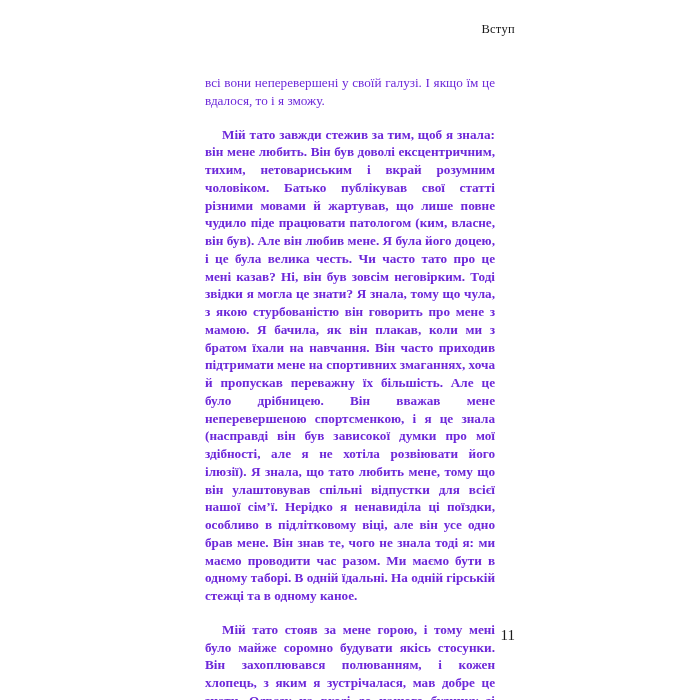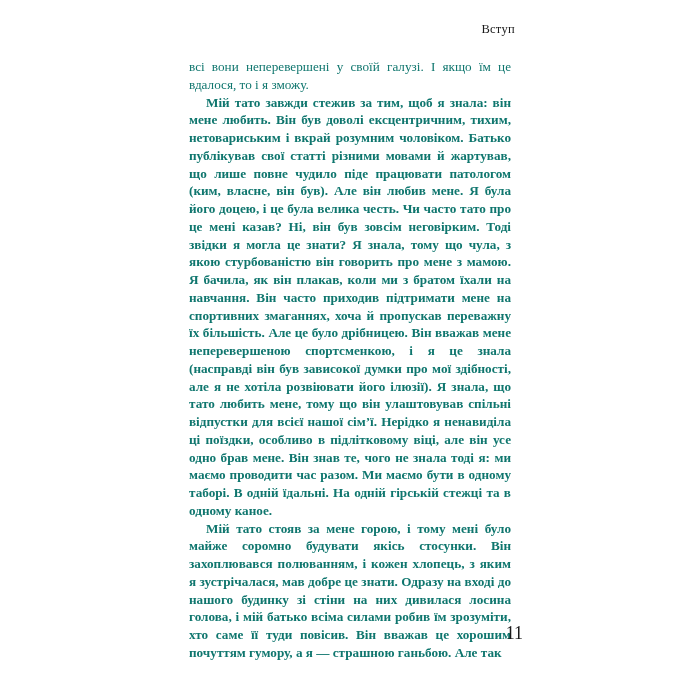--- a/index.html
+++ b/index.html
@@ -29,37 +29,37 @@
     letter-spacing: 0.3px;
     color: #1b1b1b;
   }
   .text-block {
     position: absolute;
     top: 58px;
     left: 189px;
     width: 322px;
   }
   .para {
-    margin: 0;
+    margin: 16px;
     font-size: 13.2px;
     line-height: 1.345;
     text-align: justify;
     text-justify: inter-word;
     hyphens: manual;
-    color: #0f766e;
+    color: #6d28d9;
   }
   .para.indent {
     text-indent: 17px;
     font-weight: bold;
   }
   .folio {
     position: absolute;
     bottom: 24px;
-    right: 177px;
-    font-size: 18px;
+    right: 185px;
+    font-size: 15px;
     color: #1b1b1b;
   }
 </style>
 </head>
 <body>
 
 <div class="page">
 
   <div class="running-head">Вступ</div>
 

